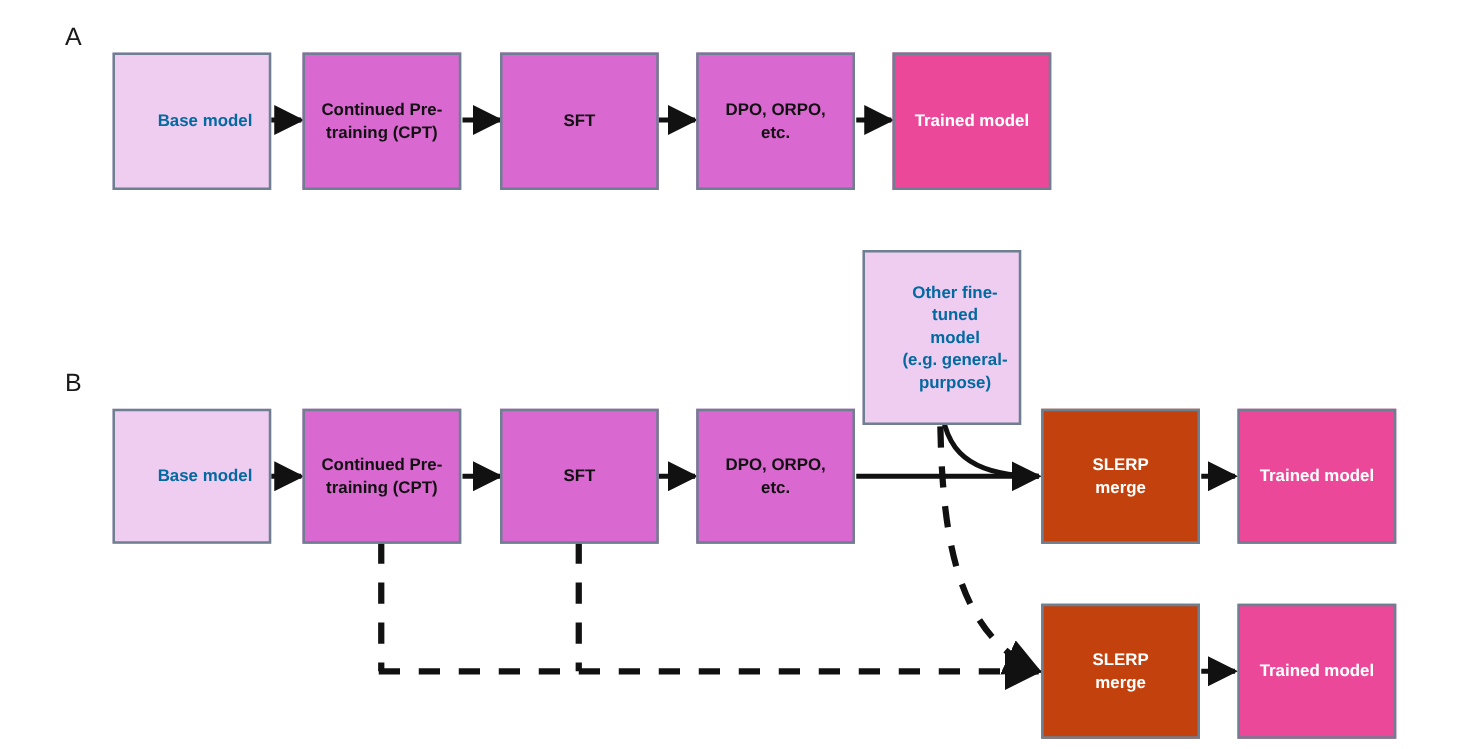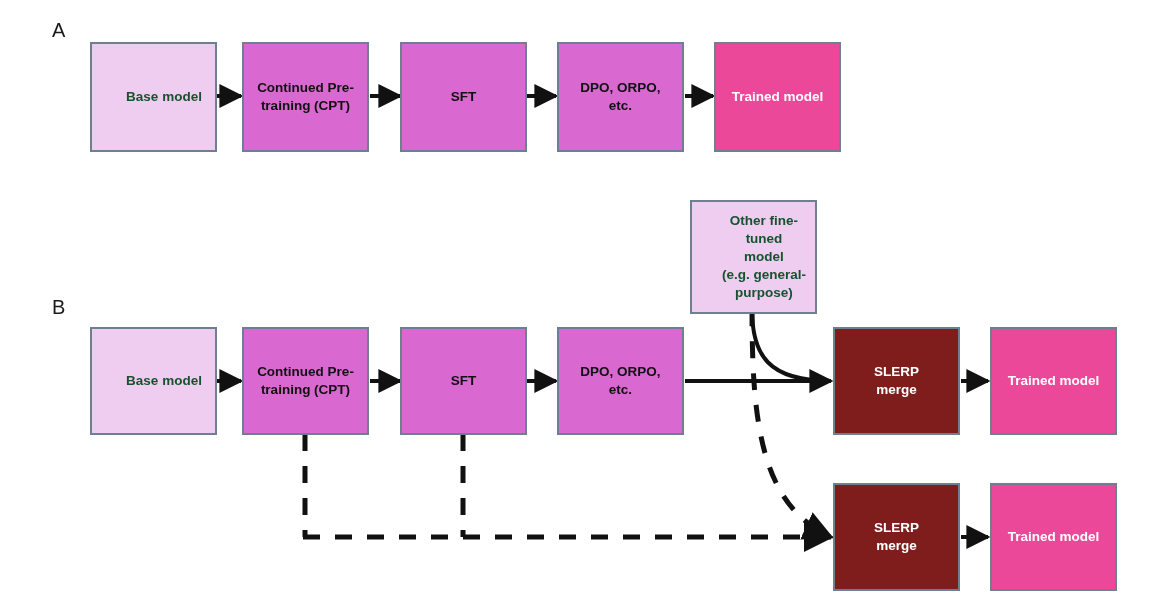--- a/index.html
+++ b/index.html
@@ -33,23 +33,23 @@
     justify-content: center;
     text-align: center;
     font-family: "Liberation Sans", sans-serif;
     font-size: 13.5px;
     font-weight: bold;
     line-height: 1.33;
     padding: 2px 6px;
     white-space: pre-line;
     user-select: none;
   }
-  .node.light  { background: #efcdf0; color: #14532d; padding-left: 27px; }
+  .node.light  { background: #efcdf0; color: #0369a1; padding-left: 27px; }
   .node.mid    { background: #d968d0; color: #111111; }
-  .node.deep   { background: #7f1d1d; color: #ffffff; }
+  .node.deep   { background: #c2410c; color: #ffffff; }
   .node.dark   { background: #ec4899; color: #ffffff; }
 
   svg.wires {
     position: absolute;
     left: 0;
     top: 0;
     width: 1168px;
     height: 599px;
     pointer-events: none;
     overflow: visible;
@@ -99,21 +99,21 @@
 
   <div class="node mid" style="left:400px; top:42px; width:127px; height:110px;">SFT</div>
 
   <div class="node mid" style="left:557px; top:42px; width:127px; height:110px;">DPO, ORPO,
 etc.</div>
 
   <div class="node dark" style="left:714px; top:42px; width:127px; height:110px;">Trained model</div>
 
   <div class="panel-label" style="left:52px; top:297px;">B</div>
 
-  <div class="node light" style="left:690px; top:200px; width:127px; height:114px;">Other fine-tuned
+  <div class="node light" style="left:690px; top:200px; width:127px; height:140px;">Other fine-tuned
 model
 (e.g. general-
 purpose)</div>
 
   <div class="node light" style="left:90px; top:327px; width:127px; height:108px;">Base model</div>
 
   <div class="node mid" style="left:242px; top:327px; width:127px; height:108px;">Continued Pre-
 training (CPT)</div>
 
   <div class="node mid" style="left:400px; top:327px; width:127px; height:108px;">SFT</div>

